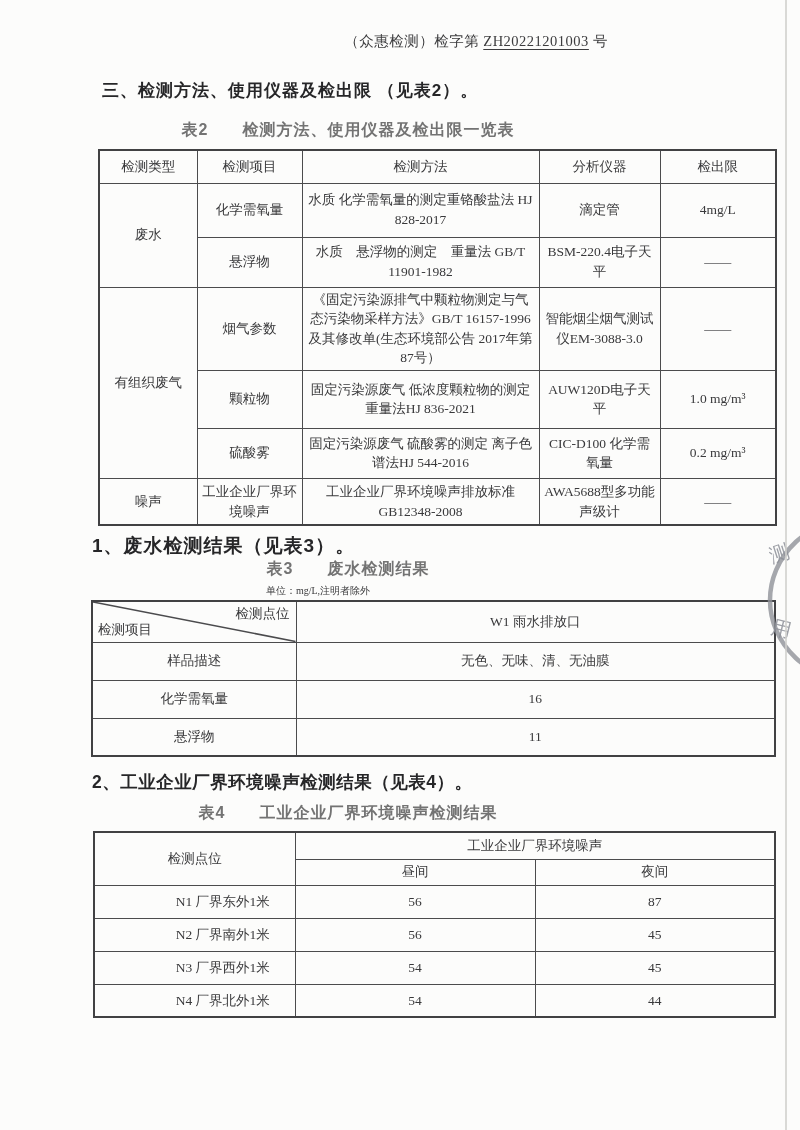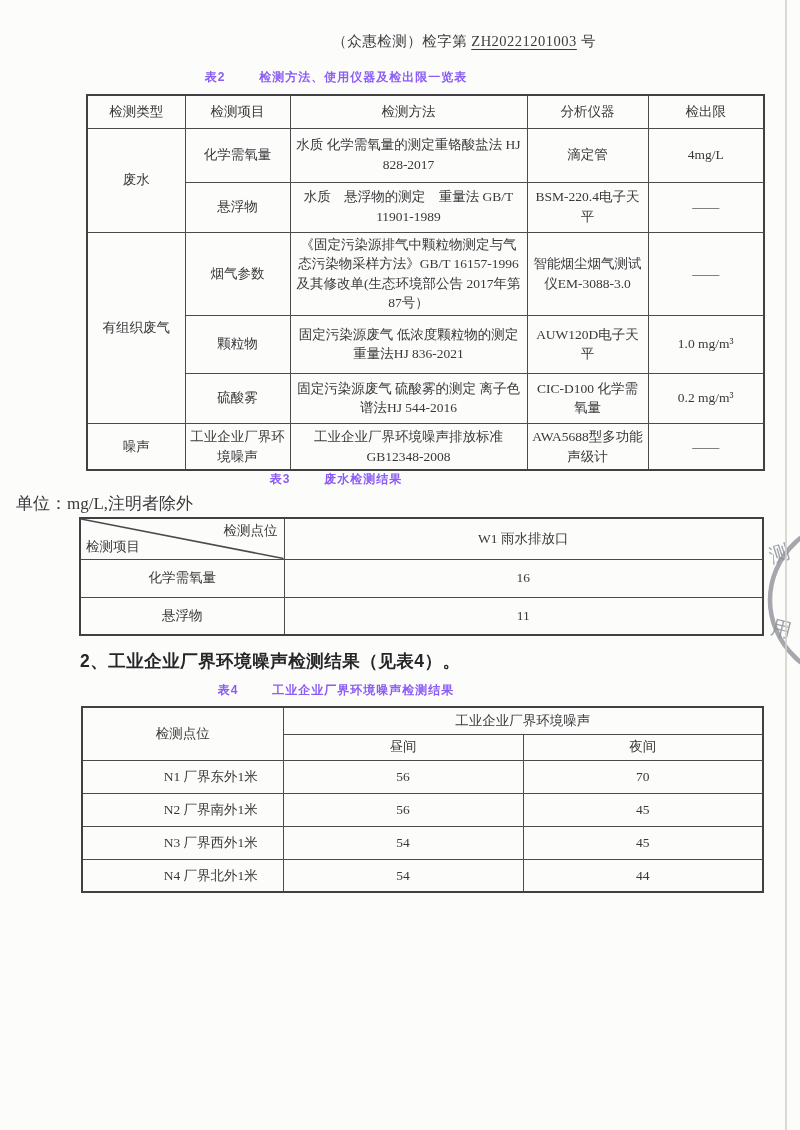--- a/index.html
+++ b/index.html
@@ -10,39 +10,39 @@
     margin:0 auto;
     background:#fcfcfb;
     overflow:hidden;
     color:#38383a;
     font-family:"Liberation Serif","DejaVu Serif",serif;
   }
   .edge-shadow {
     position:absolute; top:0; right:13px; width:2px; height:1130px;
     background:#cfcfcd; opacity:.8;
   }
-  .content { position:absolute; top:0; left:4px; width:652px;padding-left:12px; }
+  .content { position:absolute; top:0; left:16px; width:652px;padding-left:12px; }
 
   
   .doc-line {
     margin:32px 60px 0 0;
     text-align:right;
     font-size:14.5px; letter-spacing:.5px; color:#3c3c3e;
   }
   .doc-line .u { text-decoration:underline; text-underline-offset:3px; }
 
   
   .h-sec {
     font-family:"Liberation Sans","DejaVu Sans",sans-serif;
     font-weight:bold; color:#262628;
   }
   .h3 { margin:28px 0 0 74px; font-size:17px; letter-spacing:1px; }
   .tbl-title {
     text-align:center; font-family:"Liberation Sans","DejaVu Sans",sans-serif;
-    font-weight:bold; color:#8b5cf6; font-size:12px; letter-spacing:1px;
+    font-weight:bold; color:#737373; font-size:16px; letter-spacing:1px;
   }
   .tbl-title .lbl { margin-right:34px; }
   .t2-title { margin-top:18px; }
 
   
   table { border-collapse:collapse; table-layout:fixed; }
   td,th {
     border:1.5px solid #4b4b4d;
     font-size:13.5px; font-weight:normal;
     text-align:center; vertical-align:middle;
@@ -55,21 +55,21 @@
   .t2 col.c1{width:98px;} .t2 col.c2{width:105px;} .t2 col.c3{width:237px;}
   .t2 col.c4{width:121px;} .t2 col.c5{width:116px;}
   .t2 tr.hr { height:33px; }
   .t2 tr.r1 { height:54px; } .t2 tr.r2 { height:50px; }
   .t2 tr.r3 { height:66px; } .t2 tr.r4 { height:58px; }
   .t2 tr.r5 { height:50px; } .t2 tr.r6 { height:47px; }
 
   .h4 { margin:14px 0 0 70px; font-size:17px; letter-spacing:1.5px; }
   .h-sub1 { margin:7px 0 0 64px; font-size:19px; letter-spacing:1px; }
   .t3-title { }
-  .unit-note { margin:4px 60px 0 0; text-align:left; font-size:17px; color:#3a3a3c; }
+  .unit-note { margin:4px 60px 0 0; text-align:center; font-size:10px; color:#3a3a3c; }
 
   
   .t3 { margin:2px 0 0 63px; width:683px; }
   .t3 col.c1{width:204px;} .t3 col.c2{width:479px;}
   .t3 tr.hr { height:41px; }
   .t3 tr.dr { height:38px; }
   .diag-cell { position:relative; padding:0; }
   .diag-cell svg { position:absolute; top:0; left:0; width:100%; height:100%; }
   .diag-top { position:absolute; top:2px; right:6px; font-size:13.5px; }
   .diag-bottom { position:absolute; bottom:2px; left:5px; font-size:13.5px; }
@@ -101,20 +101,21 @@
 </head>
 <body>
 
 <div class="page">
   <div class="content">
 
     <div class="doc-line">
       <span>（众惠检测）检字第 </span><span class="u">ZH20221201003</span><span> 号</span>
     </div>
 
+    <div class="h-sec h3">三、检测方法、使用仪器及检出限 （见表2）。</div>
 
     <div class="tbl-title t2-title">
       <span class="lbl">表2</span><span>检测方法、使用仪器及检出限一览表</span>
     </div>
 
     <table class="t2">
       <colgroup>
           <col class="c1">
           <col class="c2">
           <col class="c3">
@@ -131,21 +132,21 @@
       </tr>
       <tr class="r1">
         <td rowspan="2">废水</td>
         <td>化学需氧量</td>
         <td>水质 化学需氧量的测定重铬酸盐法 HJ 828-2017</td>
         <td>滴定管</td>
         <td>4mg/L</td>
       </tr>
       <tr class="r2">
         <td>悬浮物</td>
-        <td>水质　悬浮物的测定　重量法 GB/T 11901-1989</td>
+        <td>水质　悬浮物的测定　重量法 GB/T 11901-1982</td>
         <td>BSM-220.4电子天平</td>
         <td>——</td>
       </tr>
       <tr class="r3">
         <td rowspan="3">有组织废气</td>
         <td>烟气参数</td>
         <td>《固定污染源排气中颗粒物测定与气态污染物采样方法》GB/T 16157-1996及其修改单(生态环境部公告 2017年第87号）</td>
         <td>智能烟尘烟气测试仪EM-3088-3.0</td>
         <td>——</td>
       </tr>
@@ -164,20 +165,21 @@
       <tr class="r6">
         <td>噪声</td>
         <td>工业企业厂界环境噪声</td>
         <td>工业企业厂界环境噪声排放标准 GB12348-2008</td>
         <td>AWA5688型多功能声级计</td>
         <td>——</td>
       </tr>
     </tbody>
       </table>
 
+    <div class="h-sec h-sub1">1、废水检测结果（见表3）。</div>
 
     <div class="tbl-title t3-title">
       <span class="lbl">表3</span><span>废水检测结果</span>
     </div>
     <div class="unit-note">单位：mg/L,注明者除外</div>
 
     <table class="t3">
       <colgroup>
           <col class="c1">
           <col class="c2">
@@ -187,20 +189,24 @@
         <td class="diag-cell">
           <svg viewBox="0 0 204 41" preserveAspectRatio="none">
             <line x1="0" y1="0" x2="204" y2="41" stroke="#4b4b4d" stroke-width="1.6"></line>
           </svg>
           <span class="diag-top">检测点位</span>
           <span class="diag-bottom">检测项目</span>
         </td>
         <td>W1 雨水排放口</td>
       </tr>
       <tr class="dr">
+        <td>样品描述</td>
+        <td>无色、无味、清、无油膜</td>
+      </tr>
+      <tr class="dr">
         <td>化学需氧量</td>
         <td>16</td>
       </tr>
       <tr class="dr">
         <td>悬浮物</td>
         <td>11</td>
       </tr>
     </tbody>
       </table>
 
@@ -222,21 +228,21 @@
         <td rowspan="2">检测点位</td>
         <td colspan="2">工业企业厂界环境噪声</td>
       </tr>
       <tr class="h2">
         <td>昼间</td>
         <td>夜间</td>
       </tr>
       <tr class="dr">
         <td class="site">N1 厂界东外1米</td>
         <td>56</td>
-        <td>70</td>
+        <td>87</td>
       </tr>
       <tr class="dr">
         <td class="site">N2 厂界南外1米</td>
         <td>56</td>
         <td>45</td>
       </tr>
       <tr class="dr">
         <td class="site">N3 厂界西外1米</td>
         <td>54</td>
         <td>45</td>

